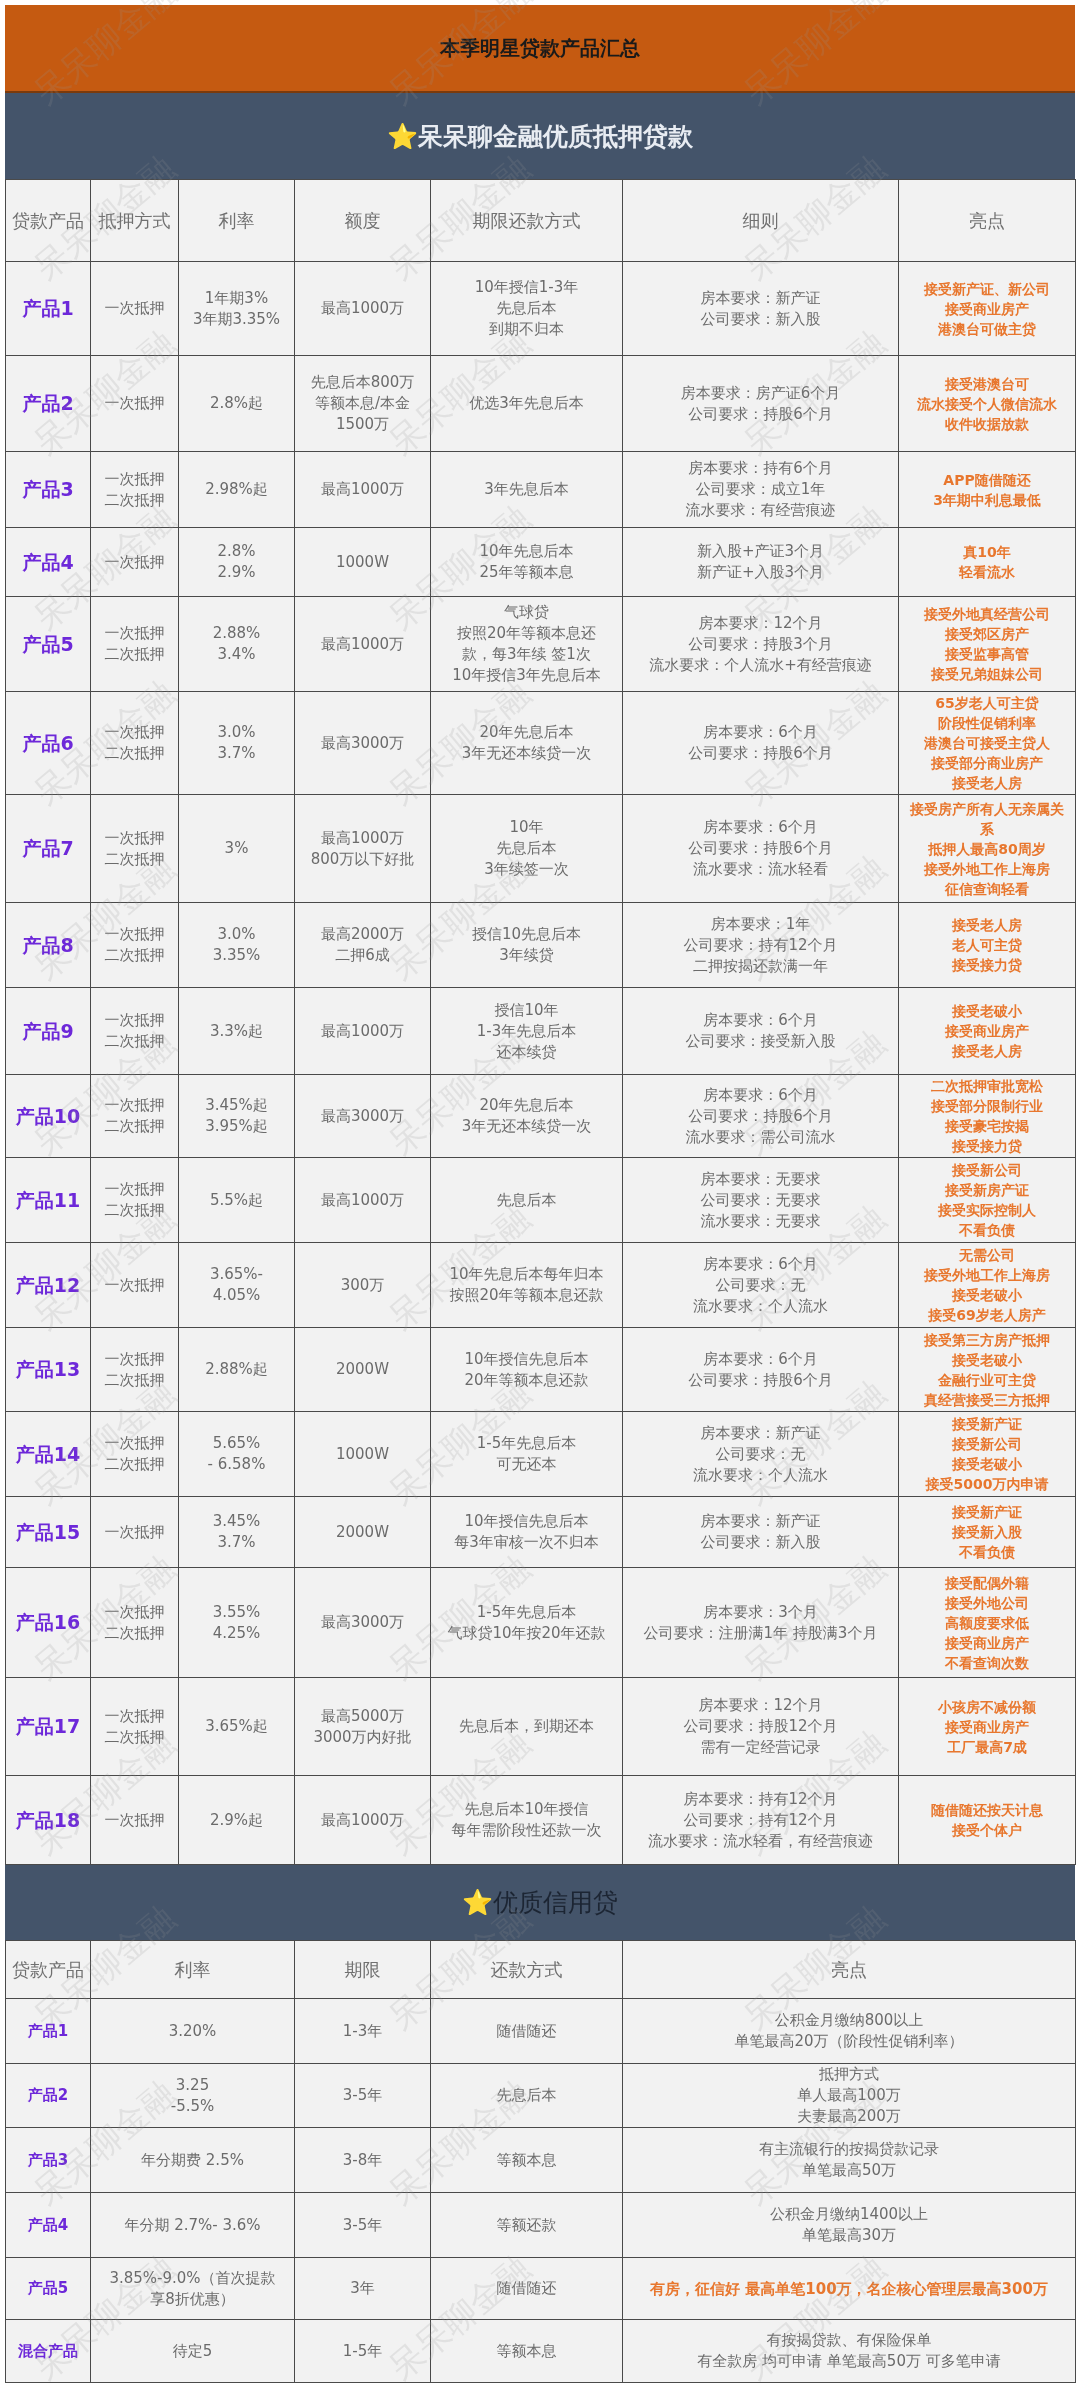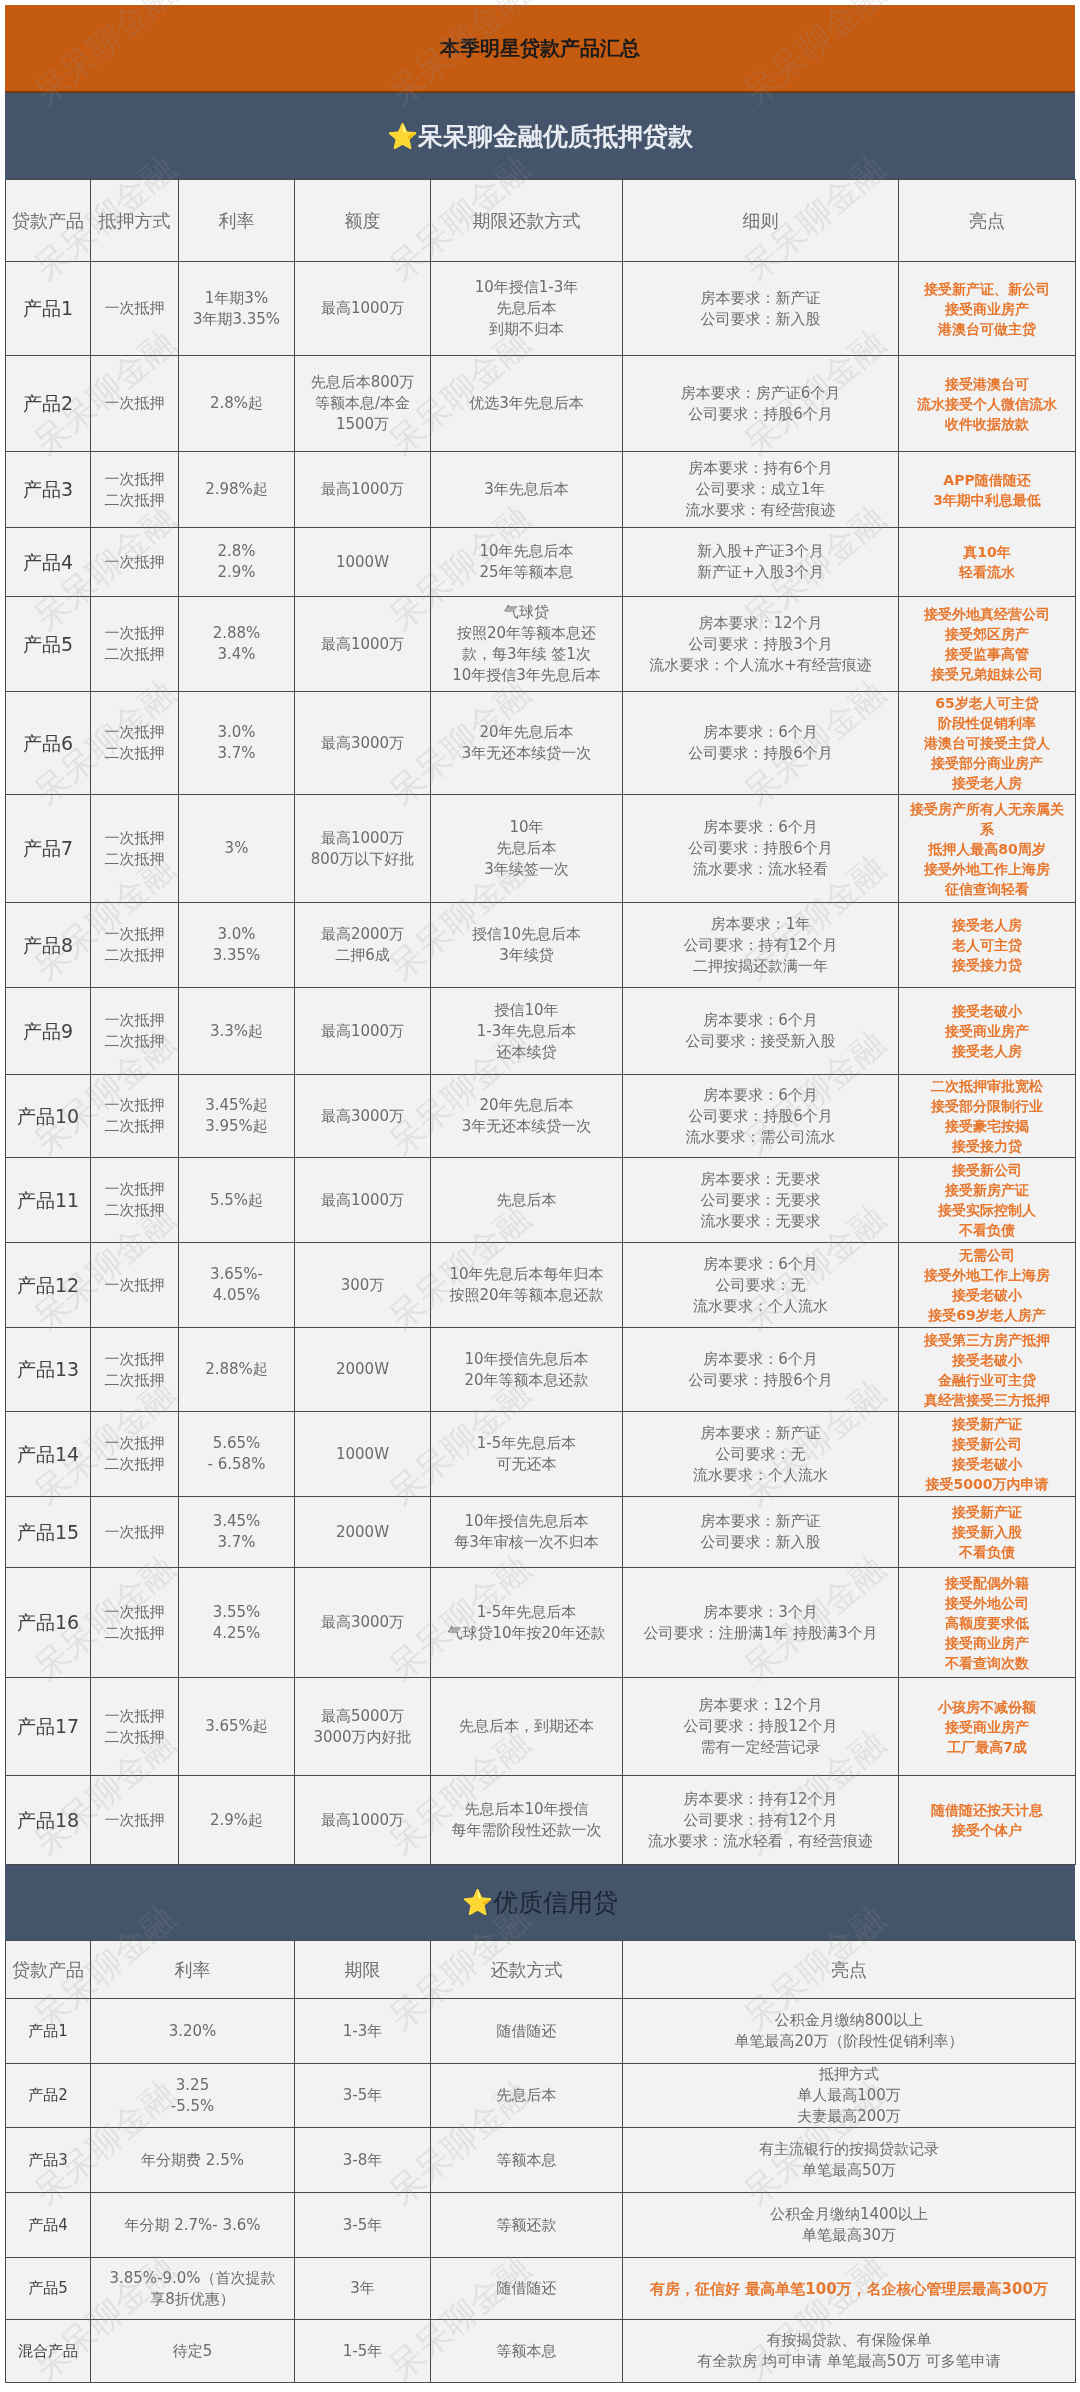--- a/index.html
+++ b/index.html
@@ -4,21 +4,21 @@
 <style>
   html, body { margin:0; padding:0; }
   body { width:1080px; height:2392px; background:#ffffff; font-family:"DejaVu Sans","Liberation Sans",sans-serif; position:relative; overflow:hidden; }
   .wrap { position:absolute; left:5px; top:5px; width:1070px; }
   .title-bar { height:86px; background:#c55a11; border-bottom:2px solid #7a3a0c; display:flex; align-items:center; justify-content:center; color:#1a1a1a; font-weight:bold; font-size:20px; }
   .section-bar { background:#44546a; display:flex; align-items:center; justify-content:center; color:#e8ecf2; font-weight:bold; font-size:25px; }
   .section-bar.credit { color:#1c2533; font-weight:normal; font-size:25px; }
   table { border-collapse:collapse; width:1070px; table-layout:fixed; background:#f2f2f2;padding-left:8px; }
   td, th { border:1.5px solid #4a4a4a; text-align:center; vertical-align:middle; color:#6b6b6b; font-size:15px; line-height:21px; padding:0 2px; font-weight:normal; }
   th { font-size:18px; color:#707070; }
-  td.prod { font-weight:normal; color:#404040; font-size:19px; }
+  td.prod { font-weight:bold; color:#6d28d9; font-size:19px; }
   td.hl { color:#e8772e; font-weight:bold; font-size:14px; line-height:20px; }
   .line { display:block; white-space:nowrap; }
   .credit-table td, .credit-table th { font-size:15px; }
   .credit-table th { font-size:18px; }
   .watermark { position:absolute; color:rgba(150,150,150,0.18); font-size:34px; transform:rotate(-40deg); pointer-events:none; white-space:nowrap; }
 </style>
 </head>
 <body>
 
 <div class="wrap">

